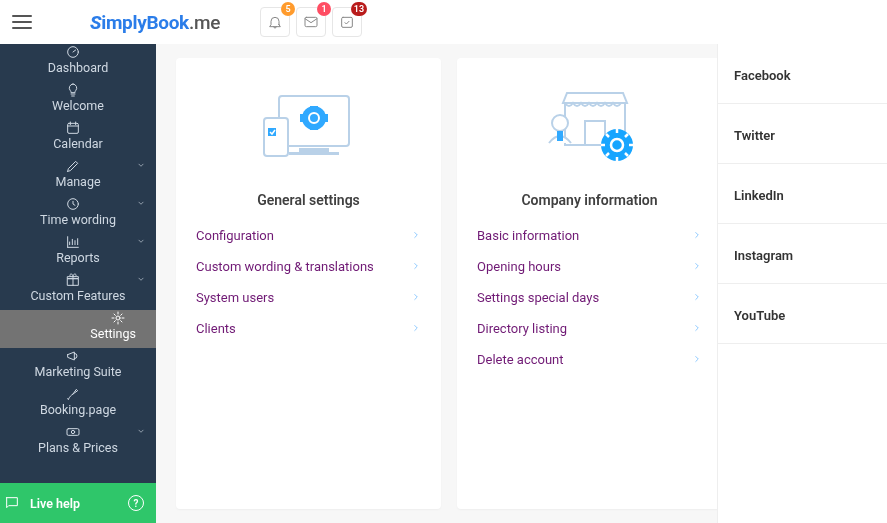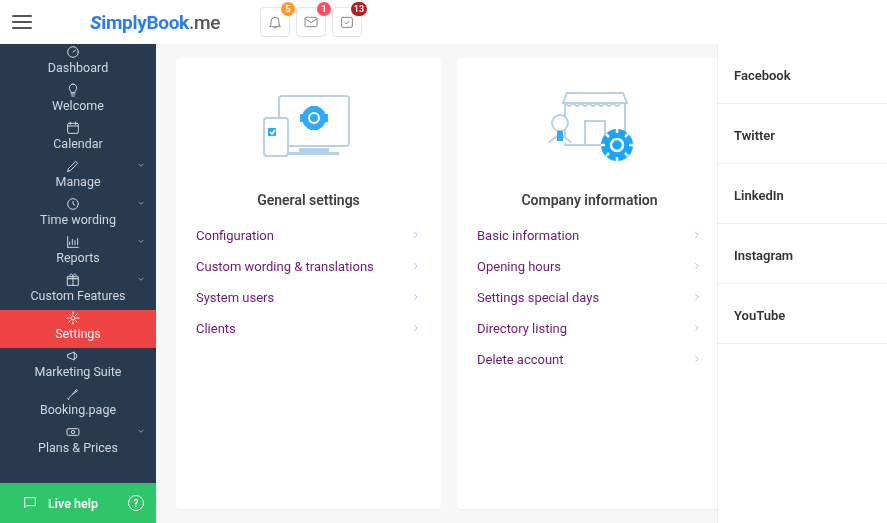--- a/index.html
+++ b/index.html
@@ -14,26 +14,26 @@
   .header-icons { display: flex; gap: 6px; margin-left: 40px; }
   .hicon { width: 30px; height: 30px; border: 1px solid #e6e6e6; border-radius: 4px; display: flex; align-items: center; justify-content: center; position: relative; cursor: pointer; color: #888; }
   .badge { position: absolute; top: -6px; right: -6px; min-width: 14px; height: 14px; padding: 0 3px; border-radius: 8px; font-size: 9px; font-weight: 600; color: #fff; display: flex; align-items: center; justify-content: center; }
   .badge.orange { background: #ff9b2d; }
   .badge.red { background: #ff4d63; }
   .badge.green { background: #b91c1c; }
 
   
   .sidebar { position: absolute; left: 0; top: 44px; bottom: 0; width: 156px; background: #283a4e; color: #cfd8e2; display: flex; flex-direction: column; }
   .side-item { display: flex; align-items: center; height: 38px; padding: 0 20px; cursor: pointer; font-size: 12.5px; position: relative; flex-direction: column; }
-  .side-item.active { background: #ef4444; color: #fff; }
+  .side-item.active { background: #737373; color: #fff; align-items: flex-end; }
   .side-item .sicon { width: 16px; height: 16px; margin-right: 10px; flex-shrink: 0; }
   .side-item .chev { position: absolute; right: 10px; }
   .chev svg { width: 10px; height: 10px; }
   .side-spacer { flex: 1; }
-  .side-help { background: #2fc66a; color: #fff; height: 40px; display: flex; align-items: center; padding: 0 22px; font-weight: 600; font-size: 12.5px; cursor: pointer; position: relative; }
+  .side-help { background: #2fc66a; color: #fff; height: 40px; display: flex; align-items: center; padding: 0 4px; font-weight: 600; font-size: 12.5px; cursor: pointer; position: relative; }
   .side-help .hicon2 { margin-right: 10px; }
   .side-help .qmark { position: absolute; right: 12px; width: 16px; height: 16px; border: 1.5px solid #fff; border-radius: 50%; display: flex; align-items: center; justify-content: center; font-size: 10px; }
 
   
   .main { position: absolute; left: 156px; top: 44px; right: 0; bottom: 0; background: #f7f7f7; padding: 14px 20px; display: flex; gap: 16px; }
   .card { width: 265px; background: #fff; border-radius: 4px; box-shadow: 0 1px 2px rgba(0,0,0,0.04); padding: 20px 0 10px; display: flex; flex-direction: column; }
   .card-illus { height: 100px; display: flex; align-items: center; justify-content: center; }
   .card-title { text-align: center; font-size: 14px; font-weight: 600; color: #404040; margin: 14px 0 12px; }
   .card-link { display: flex; align-items: center; justify-content: space-between; padding: 8px 20px; font-size: 13px; color: #701a75; cursor: pointer; position: relative; }
   .card-link .arrow { color: #4aa8ff; }

